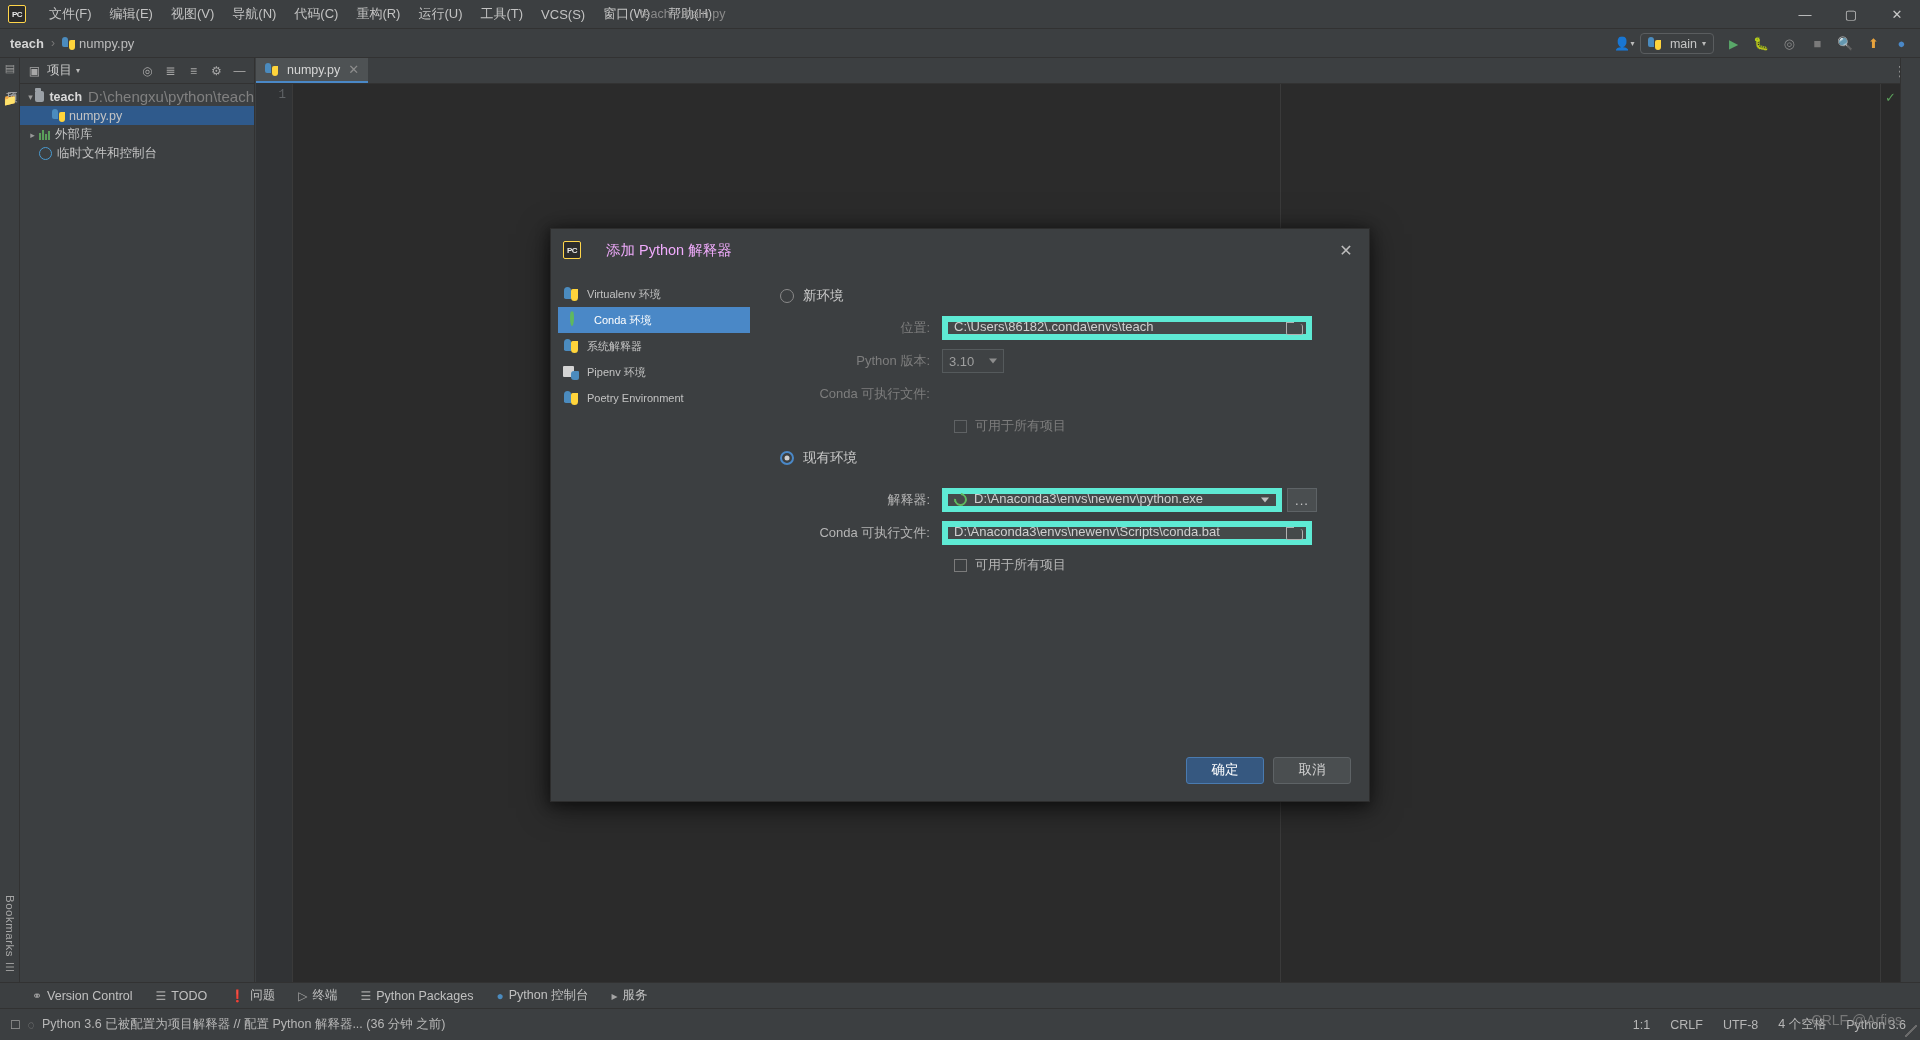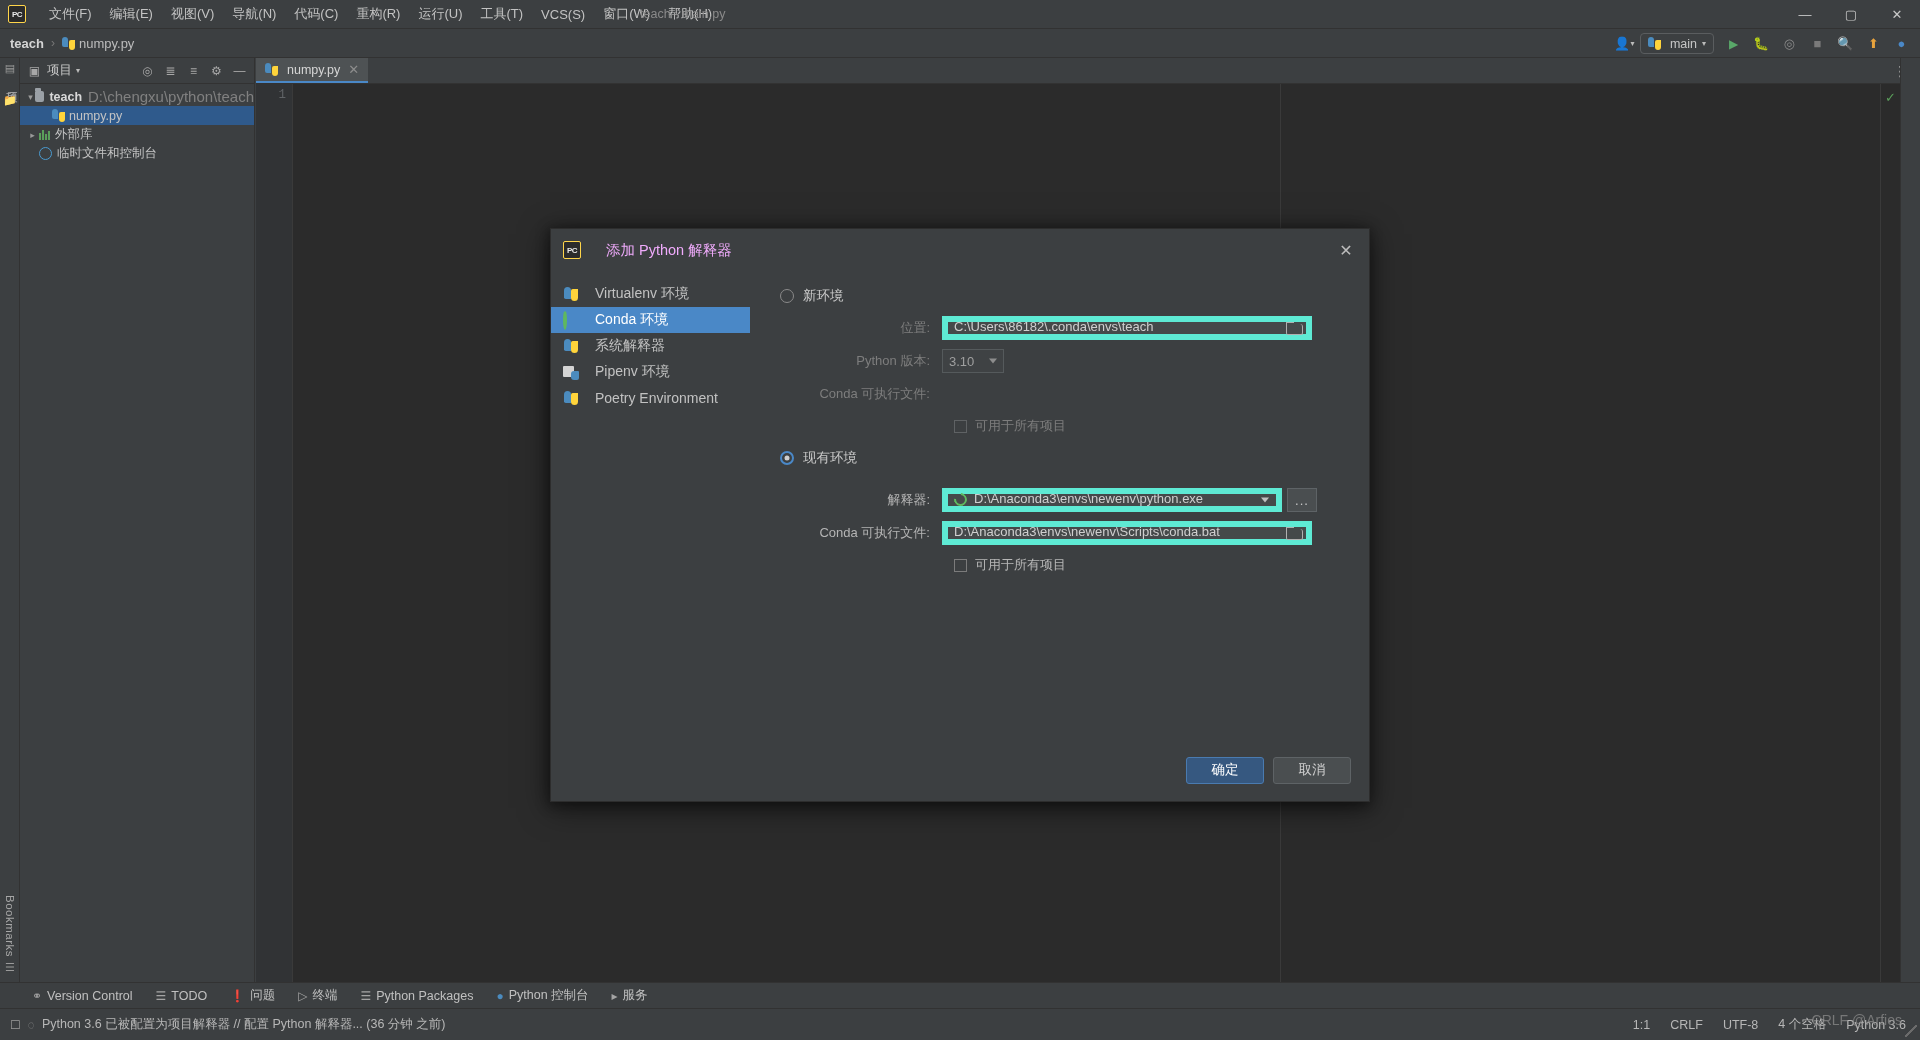--- a/index.html
+++ b/index.html
@@ -205,24 +205,24 @@
   .dlg-header { height: 42px; display: flex; align-items: center; padding: 0 12px; position: relative; }
   .dlg-title { font-size: 14.5px; color: #f0abfc; margin-left: 11px; }
   .dlg-close {
     position: absolute; right: 10px; top: 8px; width: 26px; height: 26px;
     display: flex; align-items: center; justify-content: center;
     font-size: 16px; color: #bcbcbc; border-radius: 3px;
   }
   .dlg-body { display: flex; height: 470px; }
   .env-list { width: 199px; padding-top: 10px; }
   .env-item {
-    height: 26px; display: flex; align-items: center; gap: 16px; padding-left: 12px;
-    font-size: 14px; color: #c2c2c2;
-  }
-  .env-item.active { background: #4a88c7; color: #ffffff; }
+    height: 26px; display: flex; align-items: center; gap: 8px; padding-left: 12px;
+    font-size: 11px; color: #c2c2c2;
+  }
+  .env-item.active { background: #4a88c7; color: #ffffff; margin-left: 7px; }
   .env-ico { width: 16px; height: 16px; position: relative; flex: 0 0 16px; }
   .py2 { }
   .py2::before, .py2::after { content: ''; position: absolute; width: 7px; height: 12px; }
   .py2::before { left: 1px; top: 1px; background: #4b8bbe; border-radius: 4px 4px 0 2px; }
   .py2::after { right: 1px; bottom: 1px; background: #ffd43b; border-radius: 2px 0 4px 4px; }
   .conda-ico {
     width: 15px; height: 15px; border: 2px solid #5fb85f; border-radius: 50%;
     border-top-color: transparent; transform: rotate(-40deg); margin-top: 1px;
   }
   .pipenv-ico { }

